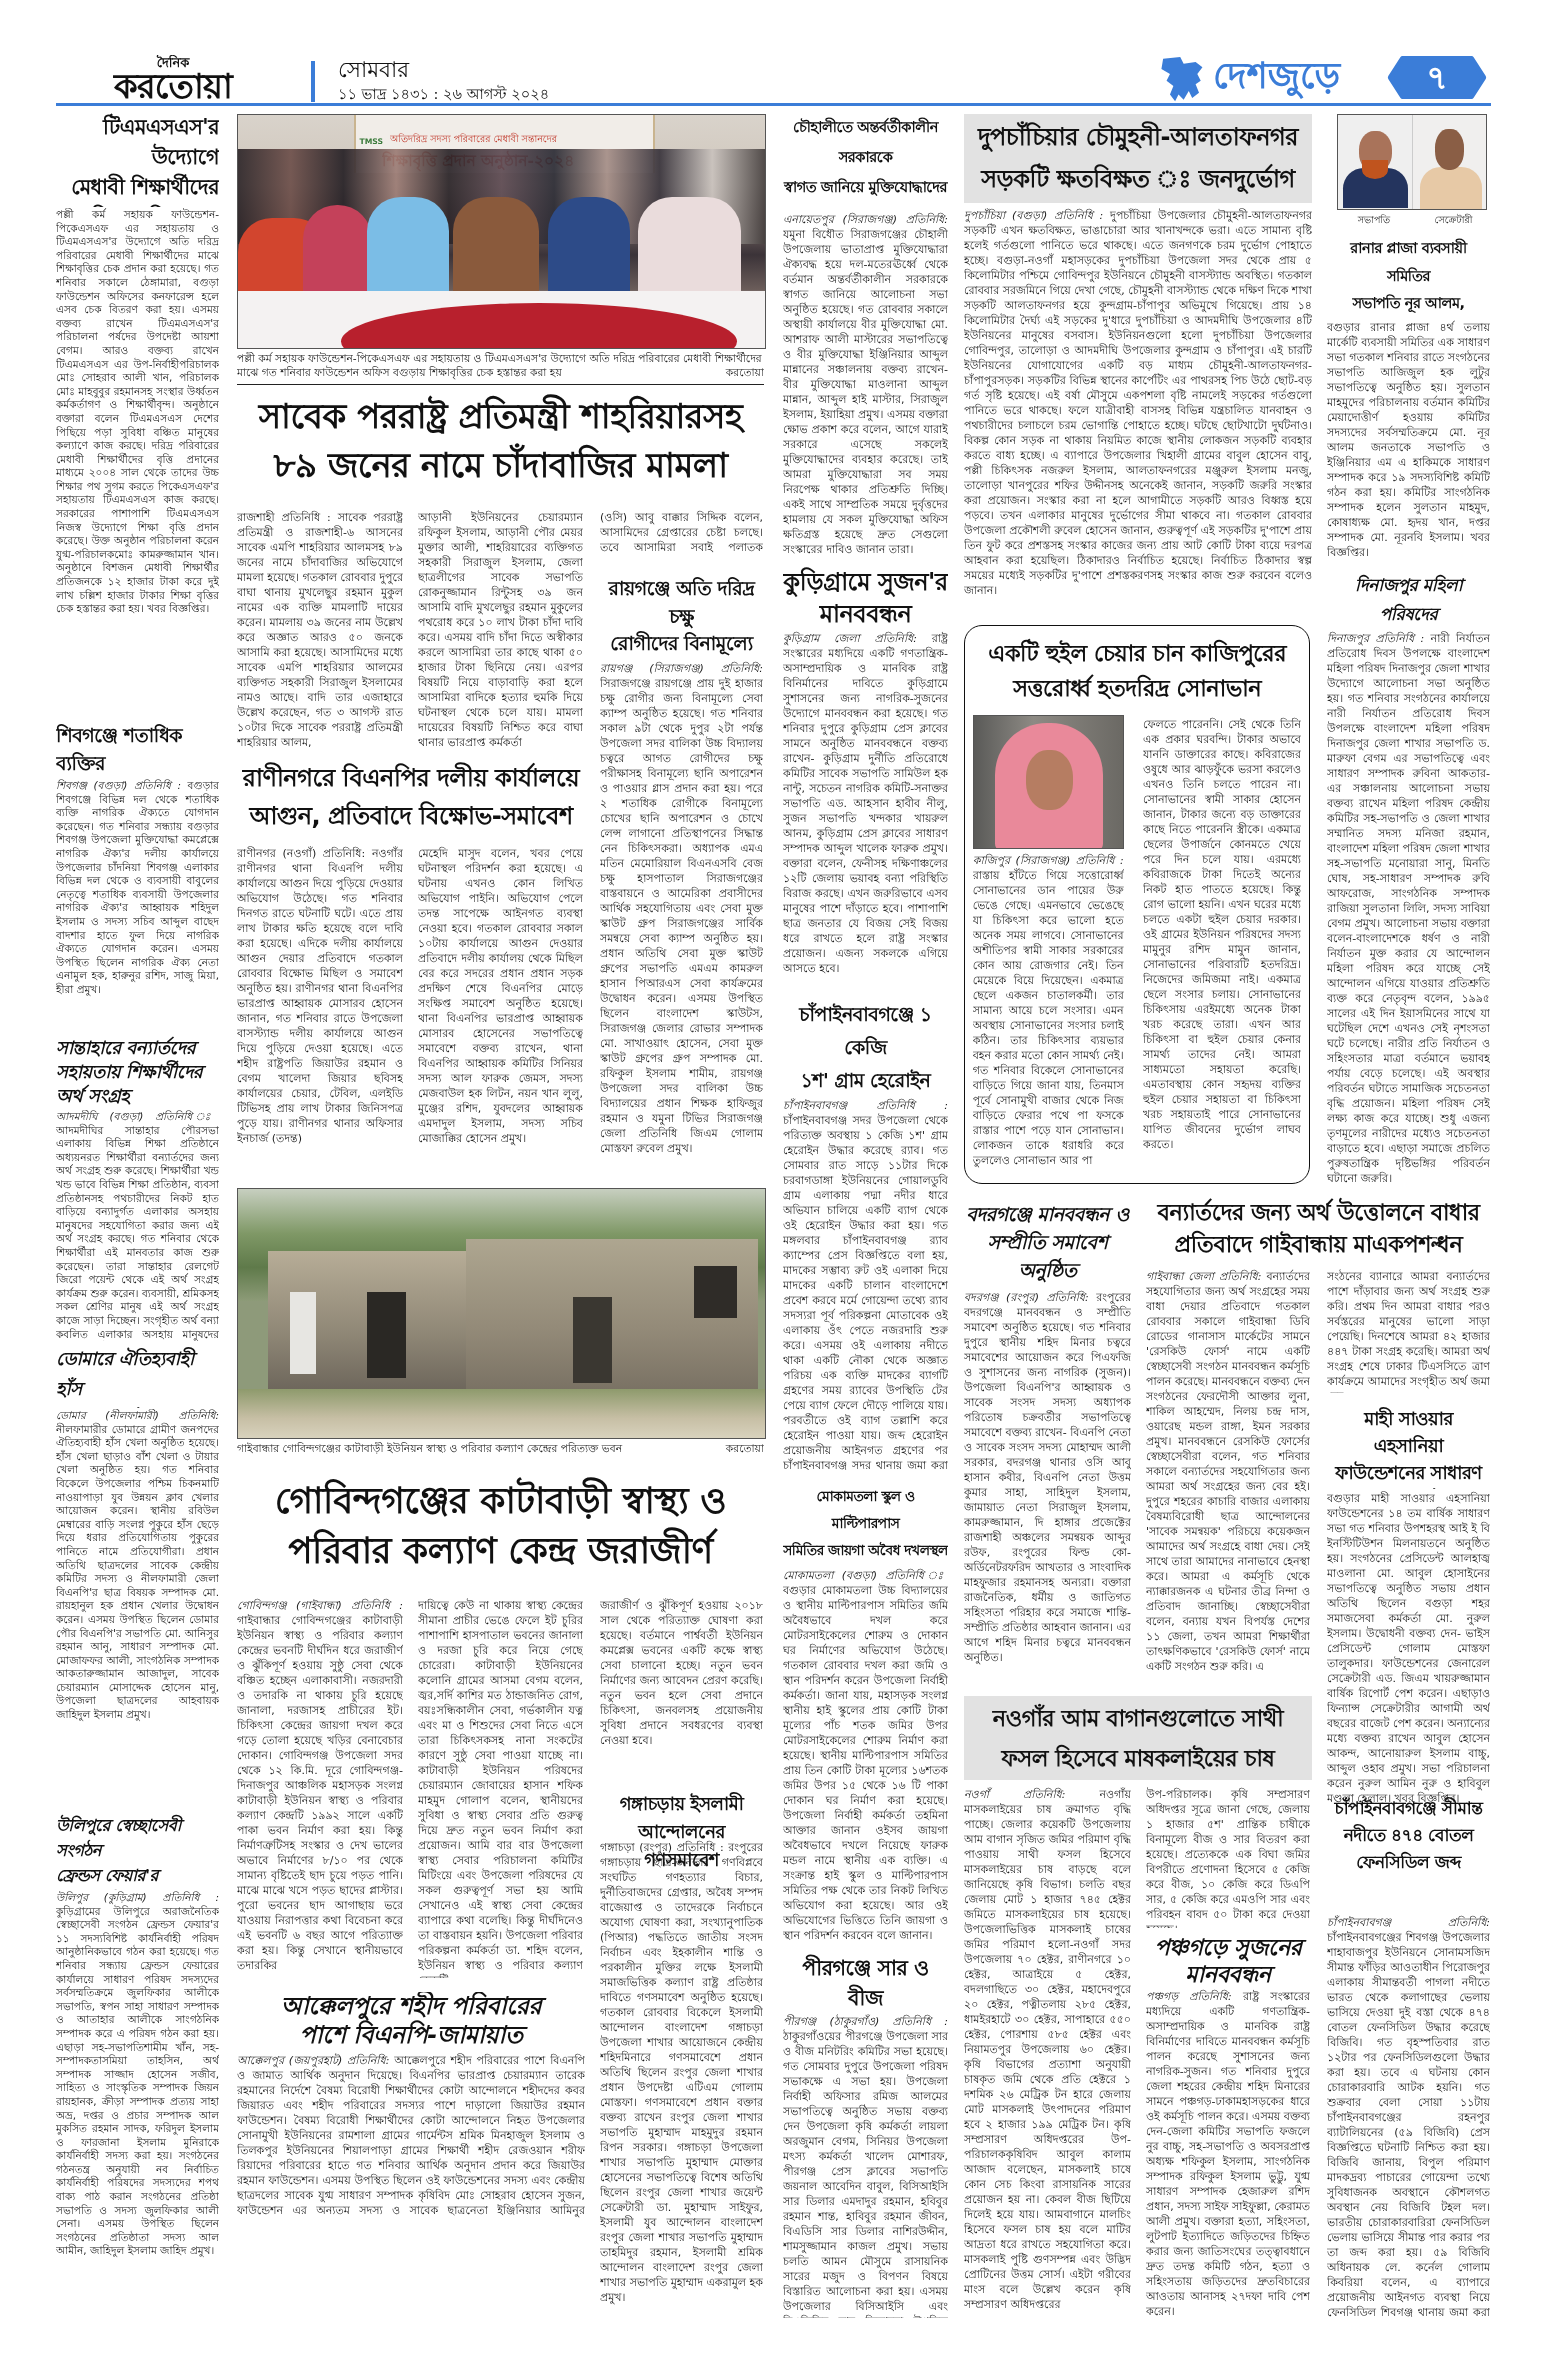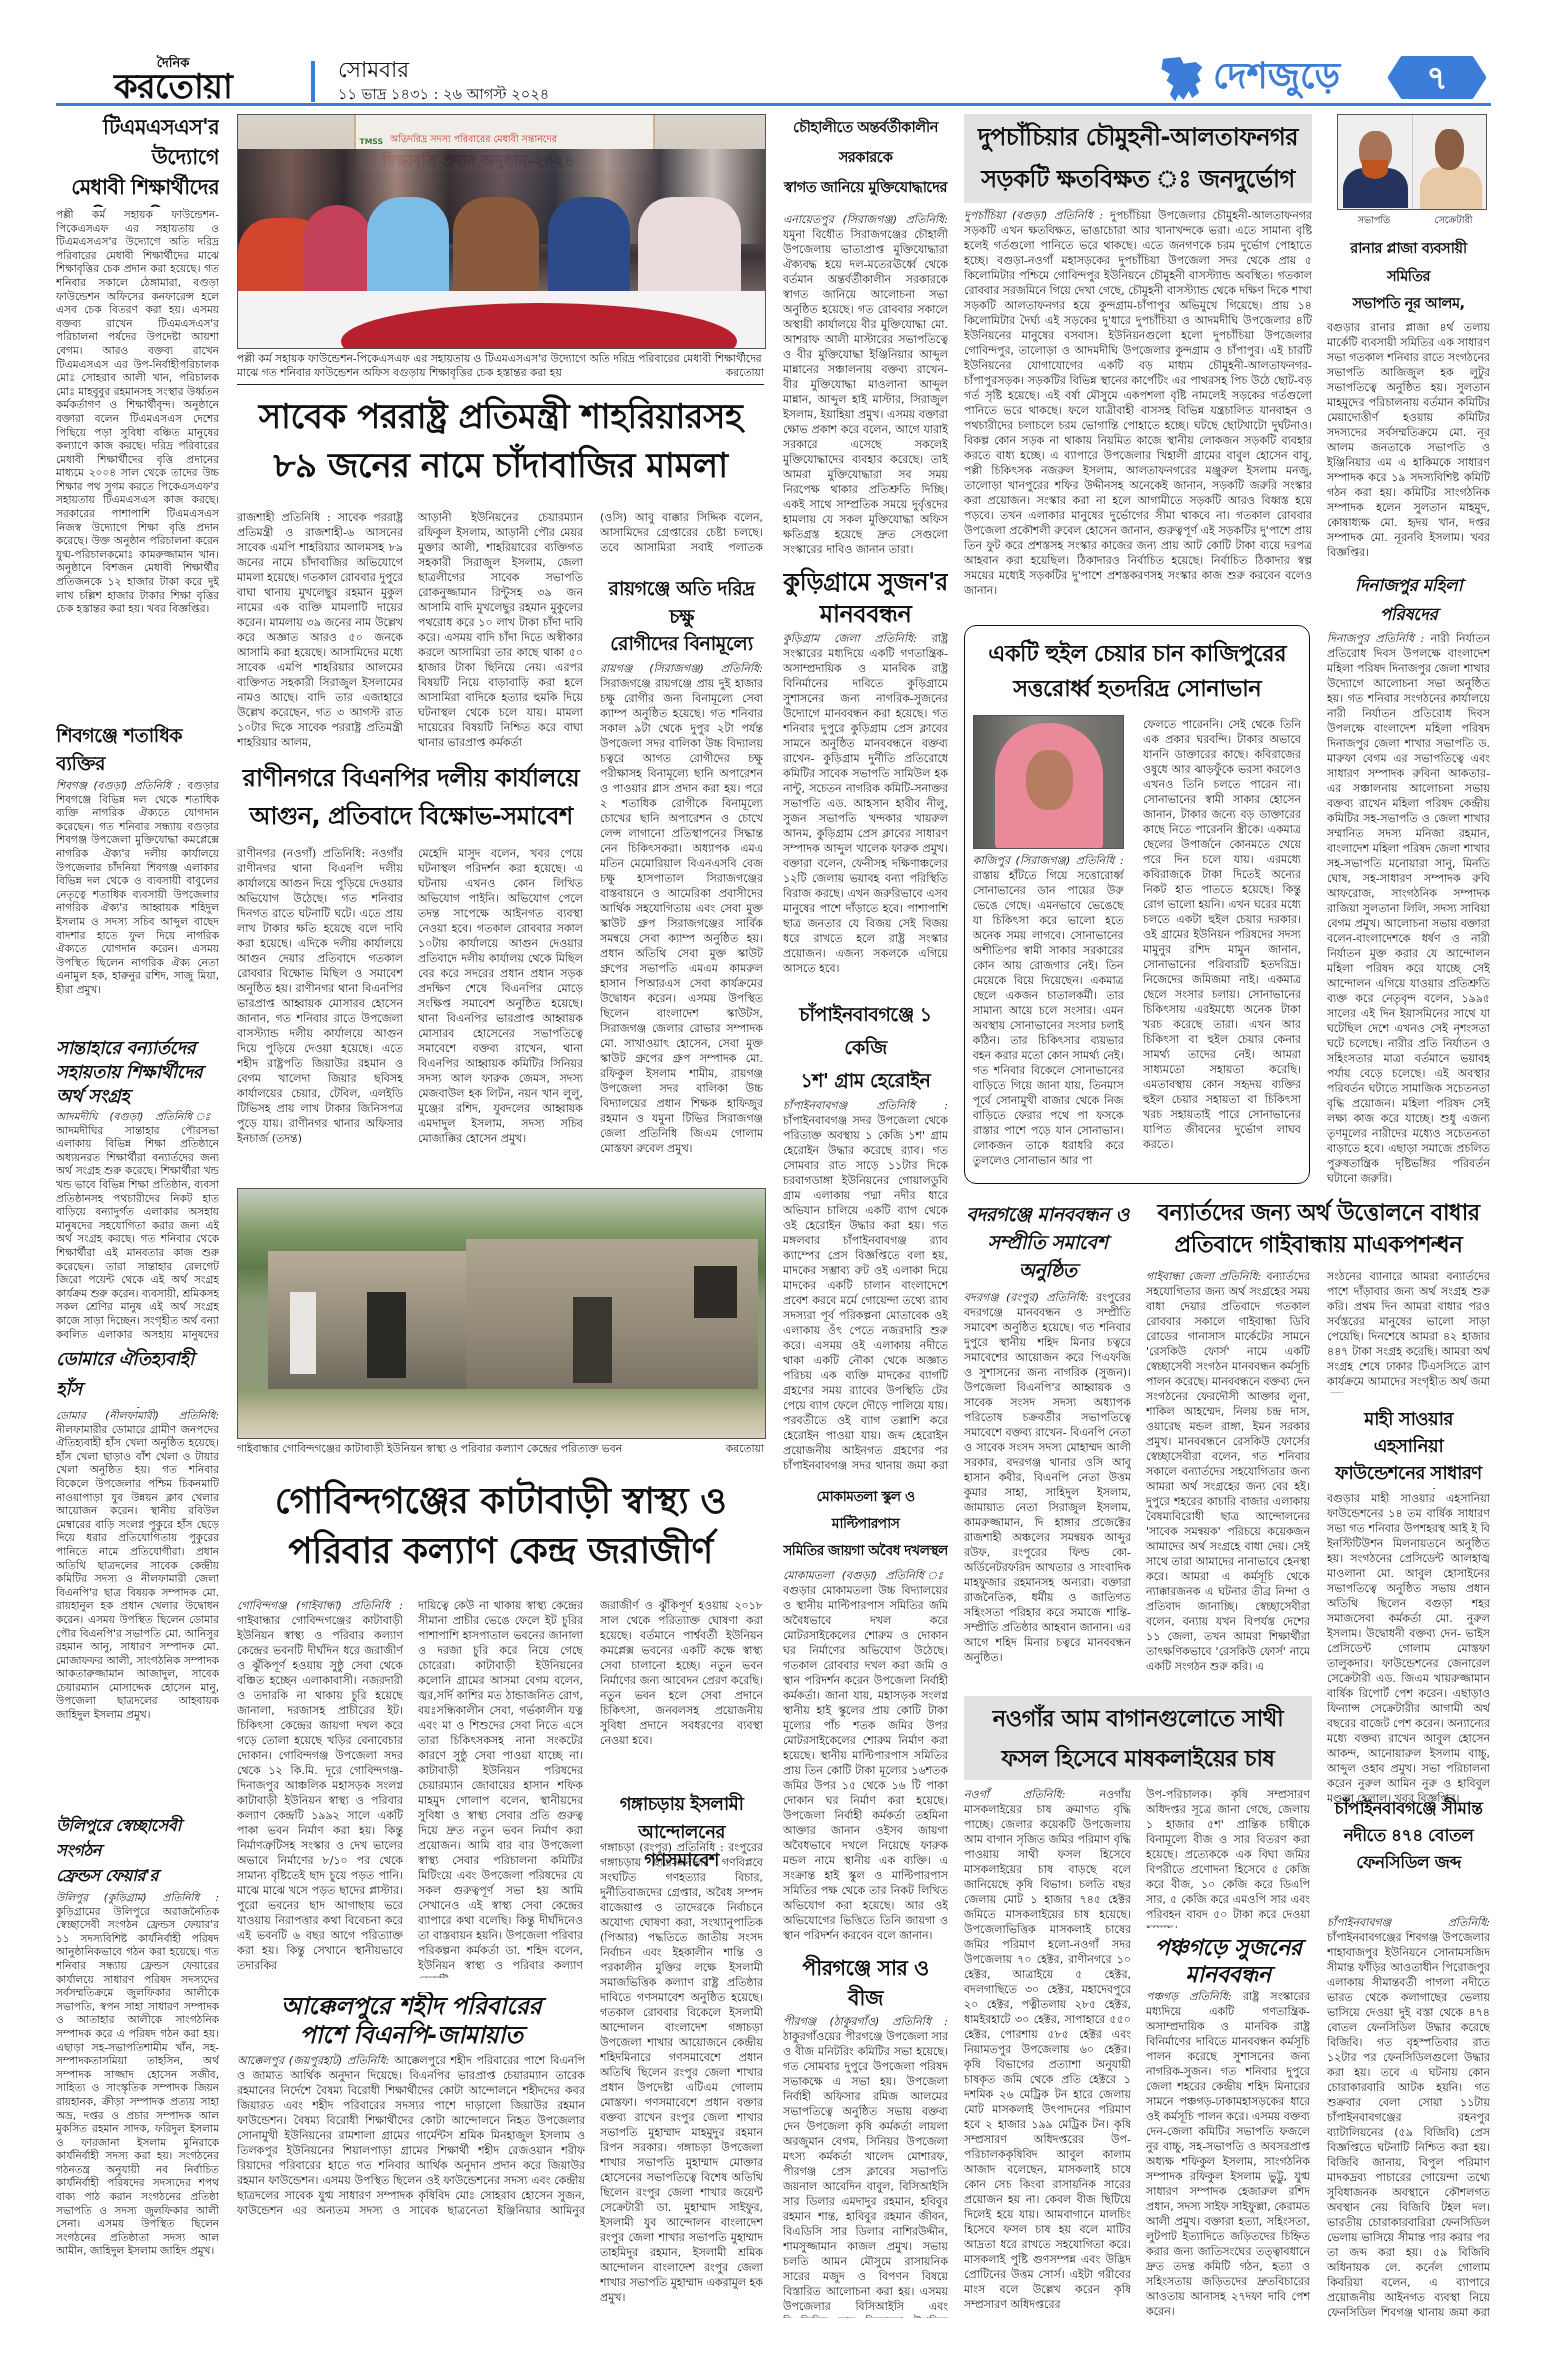--- a/index.html
+++ b/index.html
@@ -156,21 +156,21 @@
 <h2 class="abs hl" style="left:783px;top:1953px;width:165px;height:60px;font-size:20.6px;line-height:30px;">পীরগঞ্জে সার ও বীজ
 মনিটরিং কমিটির সভা</h2>
 <p class="abs body" style="left:783px;top:2014px;width:165px;height:304px;"><span class="byline">পীরগঞ্জ (ঠাকুরগাঁও) প্রতিনিধি : </span><span>ঠাকুরগাঁওয়ের পীরগঞ্জে উপজেলা সার ও বীজ মনিটরিং কমিটির সভা হয়েছে। গত সোমবার দুপুরে উপজেলা পরিষদ সভাকক্ষে এ সভা হয়। উপজেলা নির্বাহী অফিসার রমিজ আলমের সভাপতিত্বে অনুষ্ঠিত সভায় বক্তব্য দেন উপজেলা কৃষি কর্মকর্তা লায়লা অরজুমান বেগম, সিনিয়র উপজেলা মৎস্য কর্মকর্তা খালেদ মোশারফ, পীরগঞ্জ প্রেস ক্লাবের সভাপতি জয়নাল আবেদিন বাবুল, বিসিআইসি সার ডিলার এমদাদুর রহমান, হবিবুর রহমান শান্ত, হাবিবুর রহমান জীবন, বিএডিসি সার ডিলার নাশিরউদ্দীন, শামসুজ্জামান কাজল প্রমুখ। সভায় চলতি আমন মৌসুমে রাসায়নিক সারের মজুদ ও বিপণন বিষয়ে বিস্তারিত আলোচনা করা হয়। এসময় উপজেলার বিসিআইসি এবং বিএডিসির সার ডিলাররা উপস্থিত ছিলেন।</span></p>
 
 <div class="abs graybox" style="left:964px;top:114px;width:348px;height:89px;">
   <h2 class="hl" style="position:absolute;left:0;top:1.7px;width:348px;font-size:24px;line-height:42px;">দুপচাঁচিয়ার চৌমুহনী-আলতাফনগর
 সড়কটি ক্ষতবিক্ষত ঃ জনদুর্ভোগ</h2>
 </div>
 <p class="abs body" style="left:964px;top:208px;width:348px;height:408px;"><span class="byline">দুপচাঁচিয়া (বগুড়া) প্রতিনিধি : </span><span>দুপচাঁচিয়া উপজেলার চৌমুহনী-আলতাফনগর সড়কটি এখন ক্ষতবিক্ষত, ভাঙাচোরা আর খানাখন্দকে ভরা। এতে সামান্য বৃষ্টি হলেই গর্তগুলো পানিতে ভরে থাকছে। এতে জনগণকে চরম দুর্ভোগ পোহাতে হচ্ছে। বগুড়া-নওগাঁ মহাসড়কের দুপচাঁচিয়া উপজেলা সদর থেকে প্রায় ৫ কিলোমিটার পশ্চিমে গোবিন্দপুর ইউনিয়নে চৌমুহনী বাসস্ট্যান্ড অবস্থিত। গতকাল রোববার সরজমিনে গিয়ে দেখা গেছে, চৌমুহনী বাসস্ট্যান্ড থেকে দক্ষিণ দিকে শাখা সড়কটি আলতাফনগর হয়ে কুন্দগ্রাম-চাঁপাপুর অভিমুখে গিয়েছে। প্রায় ১৪ কিলোমিটার দৈর্ঘ্য এই সড়কের দু'ধারে দুপচাঁচিয়া ও আদমদীঘি উপজেলার ৪টি ইউনিয়নের মানুষের বসবাস। ইউনিয়নগুলো হলো দুপচাঁচিয়া উপজেলার গোবিন্দপুর, তালোড়া ও আদমদীঘি উপজেলার কুন্দগ্রাম ও চাঁপাপুর। এই চারটি ইউনিয়নের যোগাযোগের একটি বড় মাধ্যম চৌমুহনী-আলতাফনগর-চাঁপাপুরসড়ক। সড়কটির বিভিন্ন স্থানের কার্পেটিং এর পাথরসহ পিচ উঠে ছোট-বড় গর্ত সৃষ্টি হয়েছে। এই বর্ষা মৌসুমে একপশলা বৃষ্টি নামলেই সড়কের গর্তগুলো পানিতে ভরে থাকছে। ফলে যাত্রীবাহী বাসসহ বিভিন্ন যন্ত্রচালিত যানবাহন ও পথচারীদের চলাচলে চরম ভোগান্তি পোহাতে হচ্ছে। ঘটছে ছোটখাটো দুর্ঘটনাও। বিকল্প কোন সড়ক না থাকায় নিয়মিত কাজে স্থানীয় লোকজন সড়কটি ব্যবহার করতে বাধ্য হচ্ছে। এ ব্যাপারে উপজেলার খিহালী গ্রামের বাবুল হোসেন বাবু, পল্লী চিকিৎসক নজরুল ইসলাম, আলতাফনগরের মঞ্জুরুল ইসলাম মনজু, তালোড়া খানপুরের শফির উদ্দীনসহ অনেকেই জানান, সড়কটি জরুরি সংস্কার করা প্রয়োজন। সংস্কার করা না হলে আগামীতে সড়কটি আরও বিধ্বস্ত হয়ে পড়বে। তখন এলাকার মানুষের দুর্ভোগের সীমা থাকবে না। গতকাল রোববার উপজেলা প্রকৌশলী রুবেল হোসেন জানান, গুরুত্বপূর্ণ এই সড়কটির দু'পাশে প্রায় তিন ফুট করে প্রশস্তসহ সংস্কার কাজের জন্য প্রায় আট কোটি টাকা ব্যয়ে দরপত্র আহবান করা হয়েছিল। ঠিকাদারও নির্বাচিত হয়েছে। নির্বাচিত ঠিকাদার স্বল্প সময়ের মধ্যেই সড়কটির দু'পাশে প্রশস্তকরণসহ সংস্কার কাজ শুরু করবেন বলেও জানান।</span></p>
 
-<div class="abs" style="left:964px;top:625px;width:344px;height:557px;border:1.7px solid #111;border-radius:12px;">
+<div class="abs" style="left:964px;top:625px;width:344px;height:557px;border:1.7px solid #111;border-radius:18px;">
   <h2 class="hl" style="position:absolute;left:5.2px;top:10.3px;width:334px;font-size:22.4px;line-height:35px;">একটি হুইল চেয়ার চান কাজিপুরের
 সত্তরোর্ধ্ব হতদরিদ্র সোনাভান</h2>
   <div class="photo" style="left:7.7px;top:89px;width:149px;height:132px;background:#6c6c6a;">
     <div class="p" style="left:0;top:0;width:149px;height:132px;background:linear-gradient(90deg,#5a5a58,#8d8a84 40%,#6b6964);"></div>
     <div class="p" style="left:21.5px;top:6.9px;width:108px;height:129px;background:#e9899a;border-radius:52px 52px 8.6px 8.6px;"></div>
     <div class="p" style="left:52px;top:34px;width:47px;height:60px;background:#b67d62;border-radius:45%;"></div>
   </div>
   <p class="body" style="position:absolute;left:7.7px;top:227px;width:151px;height:323px;overflow:hidden;"><span class="byline">কাজিপুর (সিরাজগঞ্জ) প্রতিনিধি : </span><span>রাস্তায় হাঁটতে গিয়ে সত্তোরোর্ধ্ব সোনাভানের ডান পায়ের উরু ভেঙে গেছে। এমনভাবে ভেঙেছে যা চিকিৎসা করে ভালো হতে অনেক সময় লাগবে। সোনাভানের অশীতিপর স্বামী সাকার সরকারের কোন আয় রোজগার নেই। তিন মেয়েকে বিয়ে দিয়েছেন। একমাত্র ছেলে একজন চাতালকর্মী। তার সামান্য আয়ে চলে সংসার। এমন অবস্থায় সোনাভানের সংসার চলাই কঠিন। তার চিকিৎসার ব্যয়ভার বহন করার মতো কোন সামর্থ্য নেই। গত শনিবার বিকেলে সোনাভানের বাড়িতে গিয়ে জানা যায়, তিনমাস পূর্বে সোনামুখী বাজার থেকে নিজ বাড়িতে ফেরার পথে পা ফসকে রাস্তার পাশে পড়ে যান সোনাভান। লোকজন তাকে ধরাধরি করে তুললেও সোনাভান আর পা</span></p>
   <p class="body" style="position:absolute;left:178px;top:91px;width:158px;height:459px;overflow:hidden;">ফেলতে পারেননি। সেই থেকে তিনি এক প্রকার ঘরবন্দি। টাকার অভাবে যাননি ডাক্তারের কাছে। কবিরাজের ওষুধে আর ঝাড়ফুঁকে ভরসা করলেও এখনও তিনি চলতে পারেন না। সোনাভানের স্বামী সাকার হোসেন জানান, টাকার জন্যে বড় ডাক্তারের কাছে নিতে পারেননি স্ত্রীকে। একমাত্র ছেলের উপার্জনে কোনমতে খেয়ে পরে দিন চলে যায়। এরমধ্যে কবিরাজকে টাকা দিতেই অন্যের নিকট হাত পাততে হয়েছে। কিন্তু রোগ ভালো হয়নি। এখন ঘরের মধ্যে চলতে একটা হুইল চেয়ার দরকার। ওই গ্রামের ইউনিয়ন পরিষদের সদস্য মামুনুর রশিদ মামুন জানান, সোনাভানের পরিবারটি হতদরিদ্র। নিজেদের জমিজমা নাই। একমাত্র ছেলে সংসার চলায়। সোনাভানের চিকিৎসায় এরইমধ্যে অনেক টাকা খরচ করেছে তারা। এখন আর চিকিৎসা বা হুইল চেয়ার কেনার সামর্থ্য তাদের নেই। আমরা সাধ্যমতো সহায়তা করেছি। এমতাবস্থায় কোন সহৃদয় ব্যক্তির হুইল চেয়ার সহায়তা বা চিকিৎসা খরচ সহায়তাই পারে সোনাভানের যাপিত জীবনের দুর্ভোগ লাঘব করতে।</p>
 </div>

